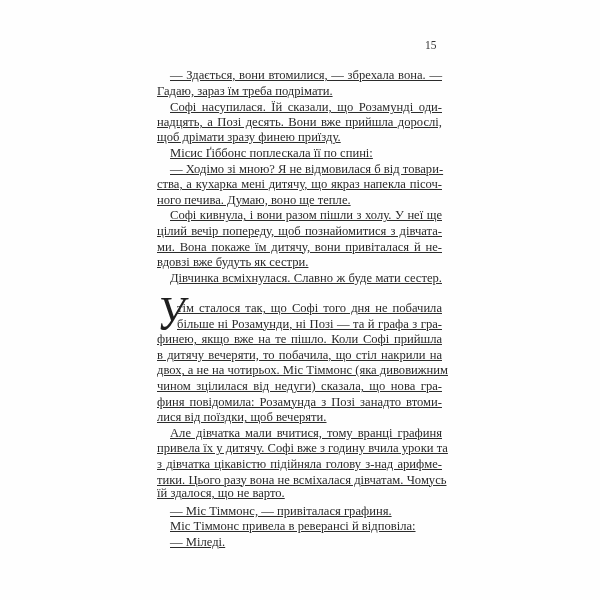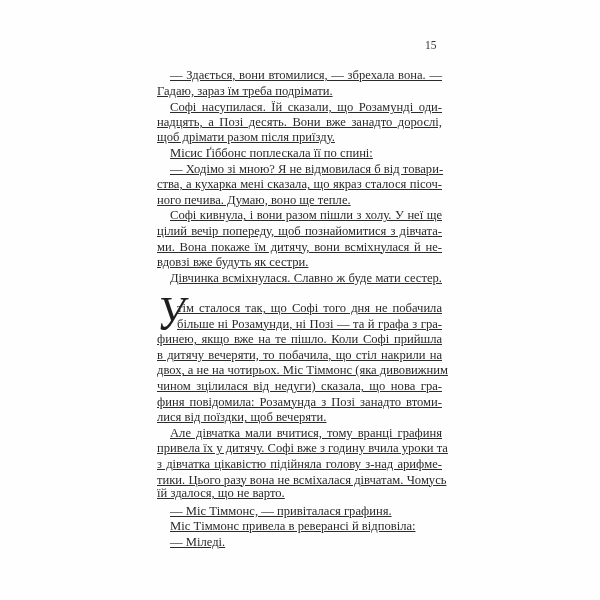--- a/index.html
+++ b/index.html
@@ -80,29 +80,29 @@
 
 <div class="page">
   <div class="page-number">15</div>
 
   <div class="text-block">
     <div class="dropcap">У</div>
 
     <div class="line indent" style="top:0px">— Здається, вони втомилися, — збрехала вона. —</div>
     <div class="line last" style="top:15.6px">Гадаю, зараз їм треба подрімати.</div>
     <div class="line indent" style="top:32px">Софі насупилася. Їй сказали, що Розамунді оди-</div>
-    <div class="line" style="top:46.8px">надцять, а Позі десять. Вони вже занадто дорослі,</div>
-    <div class="line last" style="top:62.4px">щоб дрімати разом після приїзду.</div>
+    <div class="line" style="top:46.8px">надцять, а Позі десять. Вони вже прийшла дорослі,</div>
+    <div class="line last" style="top:62.4px">щоб дрімати зразу финею приїзду.</div>
     <div class="line indent last" style="top:78px">Місис Ґіббонс поплескала її по спині:</div>
     <div class="line indent" style="top:93.6px">— Ходімо зі мною? Я не відмовилася б від товари-</div>
-    <div class="line" style="top:109.2px">ства, а кухарка мені сказала, що якраз сталося пісоч-</div>
+    <div class="line" style="top:109.2px">ства, а кухарка мені дитячу, що якраз напекла пісоч-</div>
     <div class="line last" style="top:124.8px">ного печива. Думаю, воно ще тепле.</div>
     <div class="line indent" style="top:140.4px">Софі кивнула, і вони разом пішли з холу. У неї ще</div>
     <div class="line" style="top:156px">цілий вечір попереду, щоб познайомитися з дівчата-</div>
-    <div class="line" style="top:171.6px">ми. Вона покаже їм дитячу, вони всміхнулася й не-</div>
+    <div class="line" style="top:171.6px">ми. Вона покаже їм дитячу, вони привіталася й не-</div>
     <div class="line last" style="top:187.2px">вдовзі вже будуть як сестри.</div>
     <div class="line indent" style="top:202.8px">Дівчинка всміхнулася. Славно ж буде мати сестер.</div>
 
     <div class="line dropcap-line" style="top:233px">тім сталося так, що Софі того дня не побачила</div>
     <div class="line dropcap-line" style="top:248.6px">більше ні Розамунди, ні Позі — та й графа з гра-</div>
     <div class="line" style="top:264.2px">финею, якщо вже на те пішло. Коли Софі прийшла</div>
     <div class="line" style="top:279.8px">в дитячу вечеряти, то побачила, що стіл накрили на</div>
     <div class="line" style="top:295.4px">двох, а не на чотирьох. Міс Тіммонс (яка дивовижним</div>
     <div class="line" style="top:311px">чином зцілилася від недуги) сказала, що нова гра-</div>
     <div class="line" style="top:326.6px">финя повідомила: Розамунда з Позі занадто втоми-</div>

